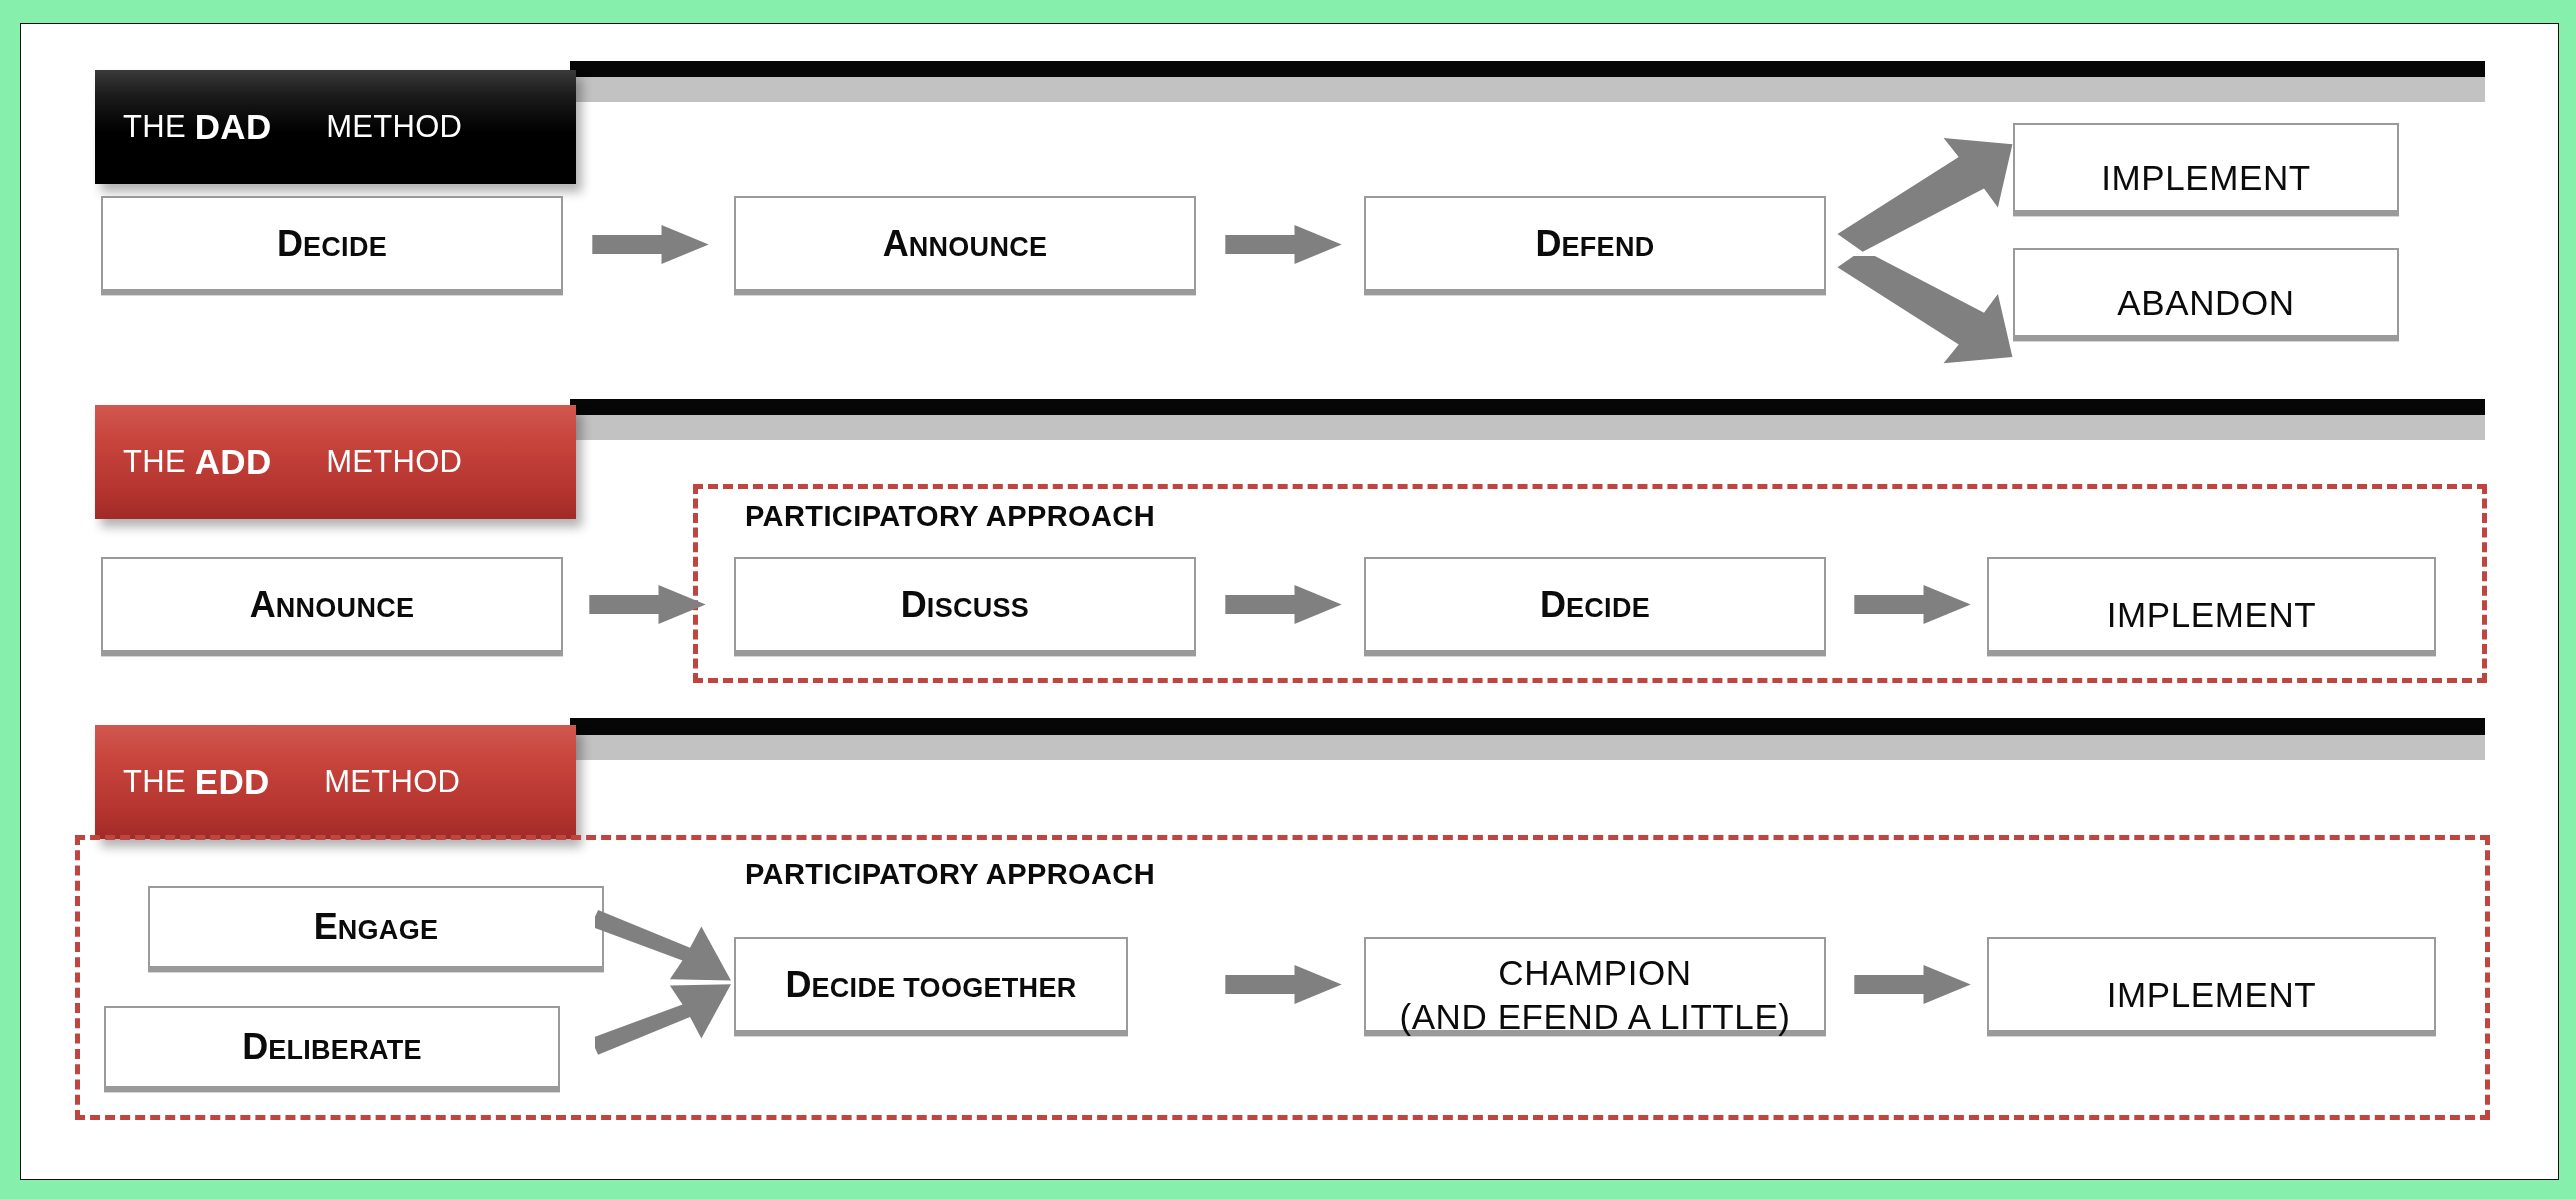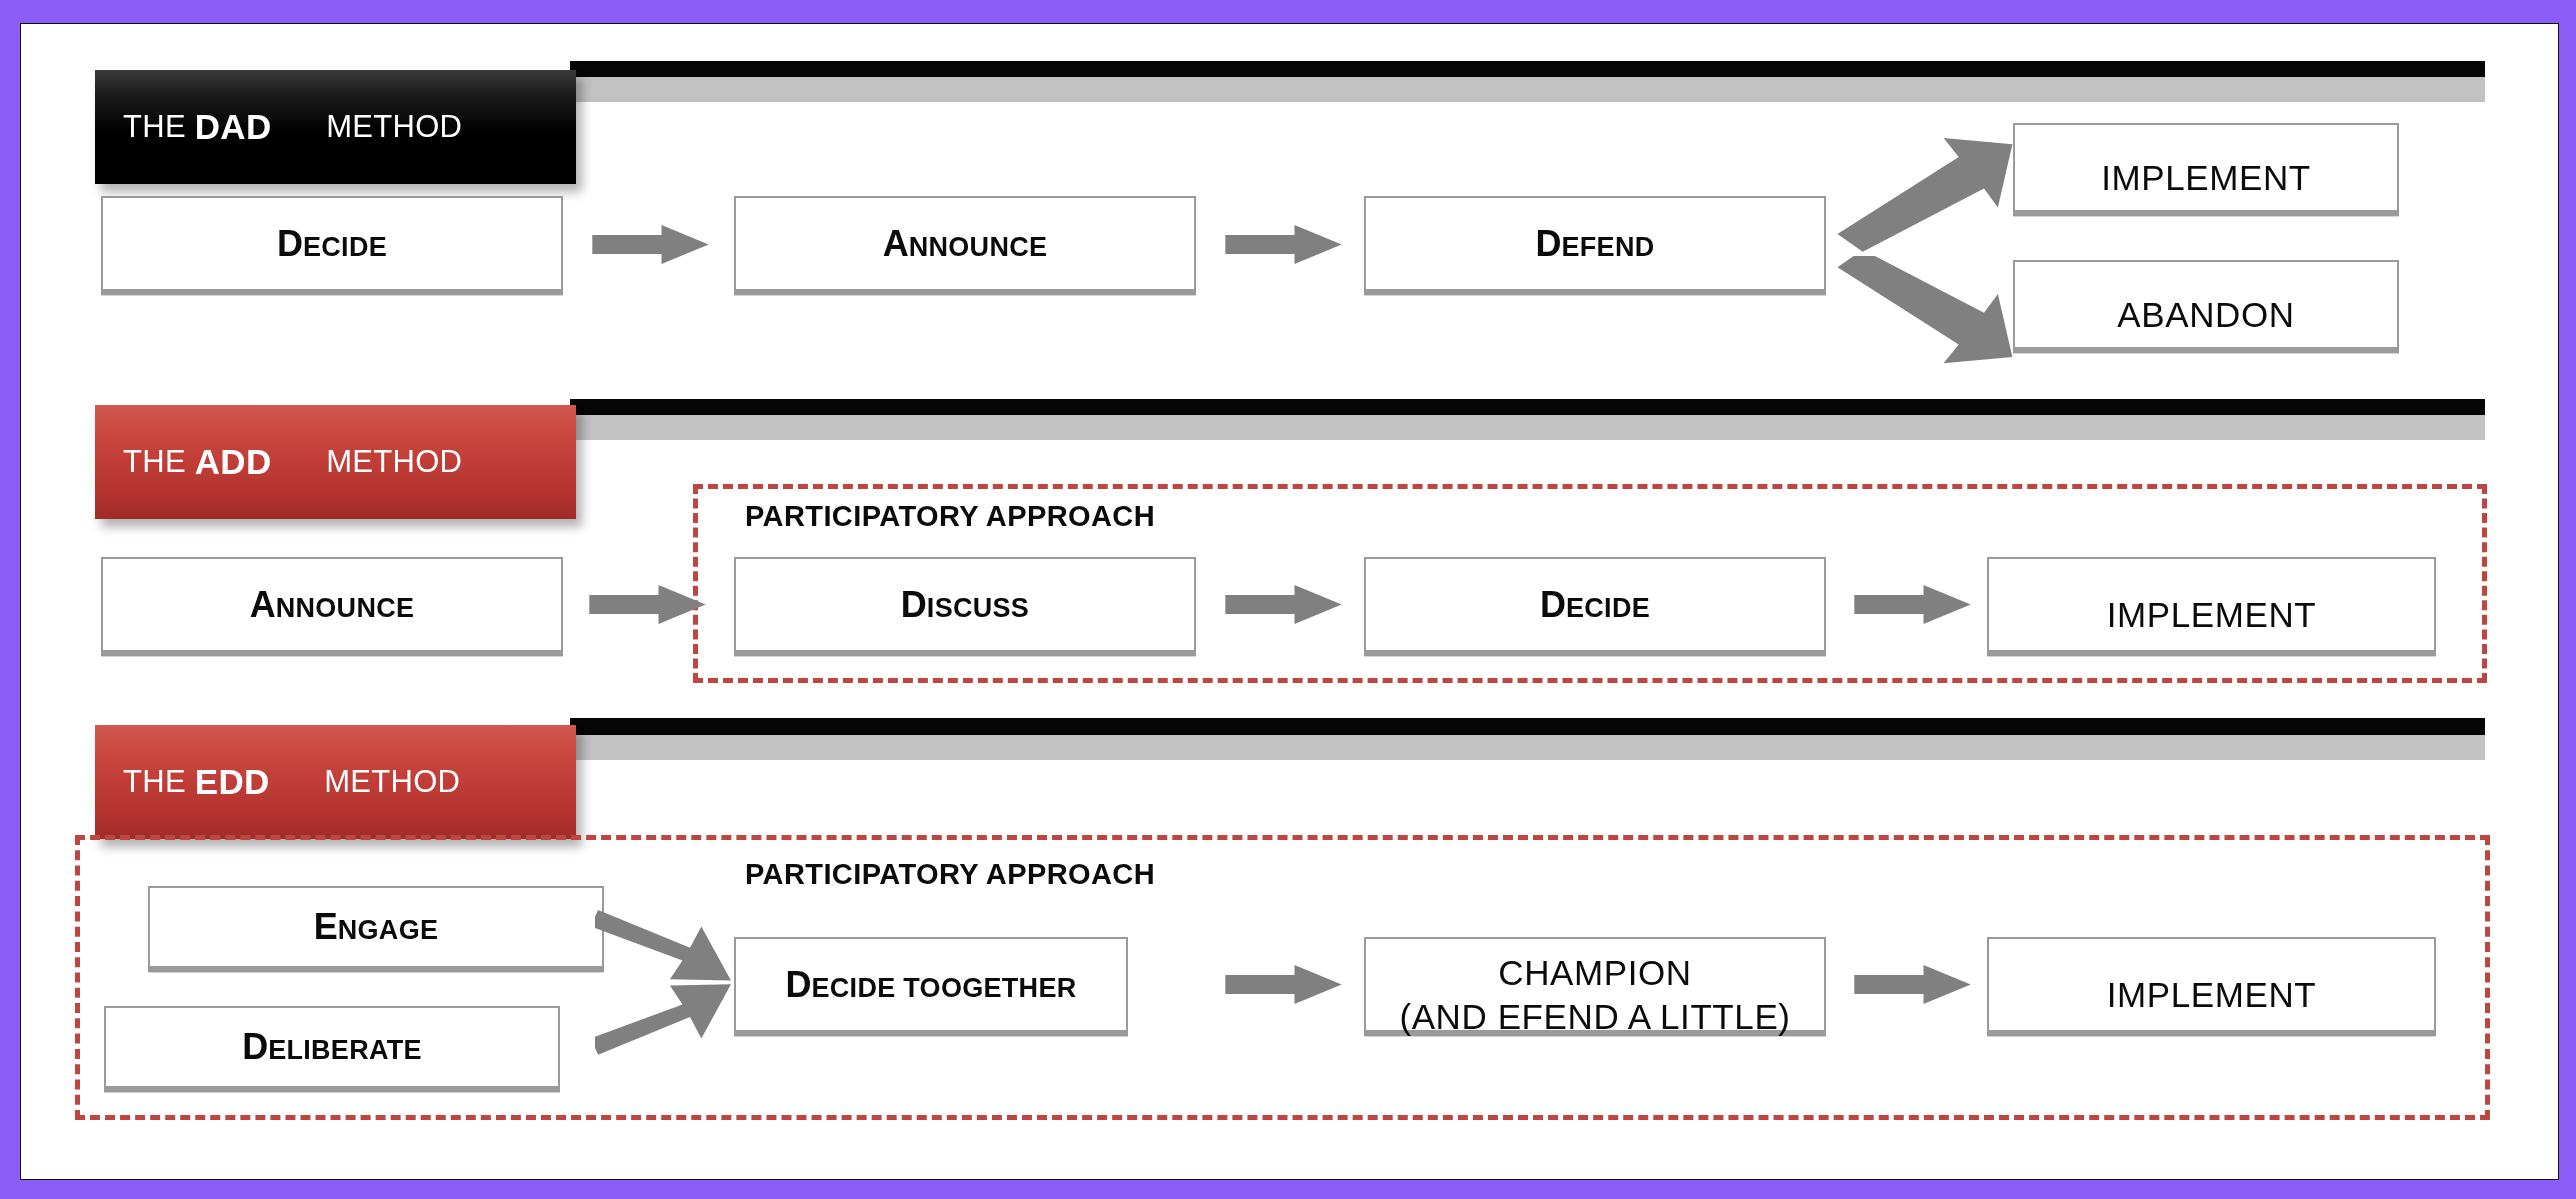--- a/index.html
+++ b/index.html
@@ -6,21 +6,21 @@
   html, body {
     width: 2576px; height: 1199px;
     background: #ffffff;
     font-family: "Liberation Sans", sans-serif;
     overflow: hidden;
   }
 
   #canvas {
     position: relative;
     width: 2576px; height: 1199px;
-    background: #8b5cf6;
+    background: #86efac;
   }
 
   
   .page-frame {
     position: absolute;
     left: 20px; top: 23px;
     width: 2539px; height: 1157px;
     border: 1.9px solid #111111;
     background: #ffffff;
   }
@@ -154,21 +154,21 @@
     <div class="box shadow-b" style="left:1364px; top:196px; width:462px; height:95px;">
       <span class="sc">
         <span class="cap">D</span><span class="rest">EFEND</span>
       </span>
     </div>
 
     <div class="box shadow-b" style="left:2013px; top:123px; width:386px; height:89px;">
       <span class="plain">IMPLEMENT</span>
     </div>
 
-    <div class="box shadow-b" style="left:2013px; top:260px; width:386px; height:89px;text-align:right;">
+    <div class="box shadow-b" style="left:2013px; top:248px; width:386px; height:89px;text-align:right;">
       <span class="plain">ABANDON</span>
     </div>
 
     <svg class="arrow-h" style="left:592px; top:225px;" width="117" height="39" viewBox="0 0 185 62">
       <polygon points="0,16 110,16 110,0 185,31 110,62 110,46 0,46" fill="#808080"></polygon>
     </svg>
 
     <svg class="arrow-h" style="left:1225px; top:225px;" width="117" height="39" viewBox="0 0 185 62">
       <polygon points="0,16 110,16 110,0 185,31 110,62 110,46 0,46" fill="#808080"></polygon>
     </svg>

